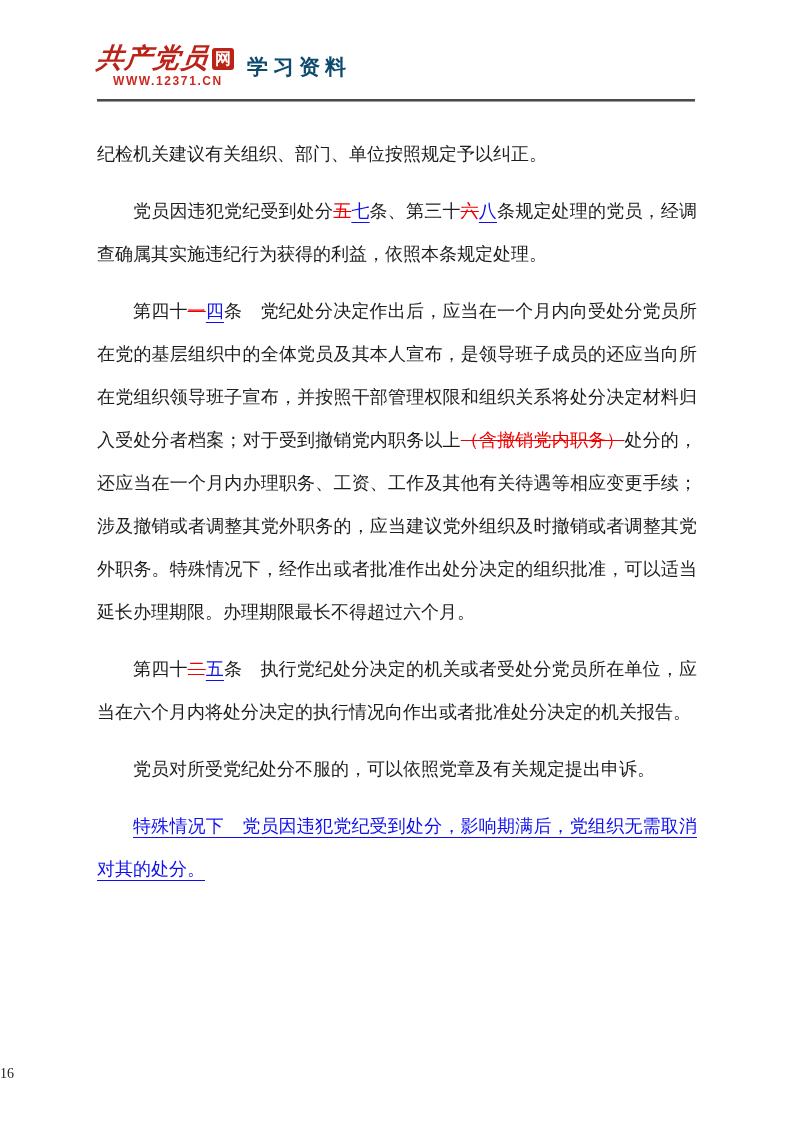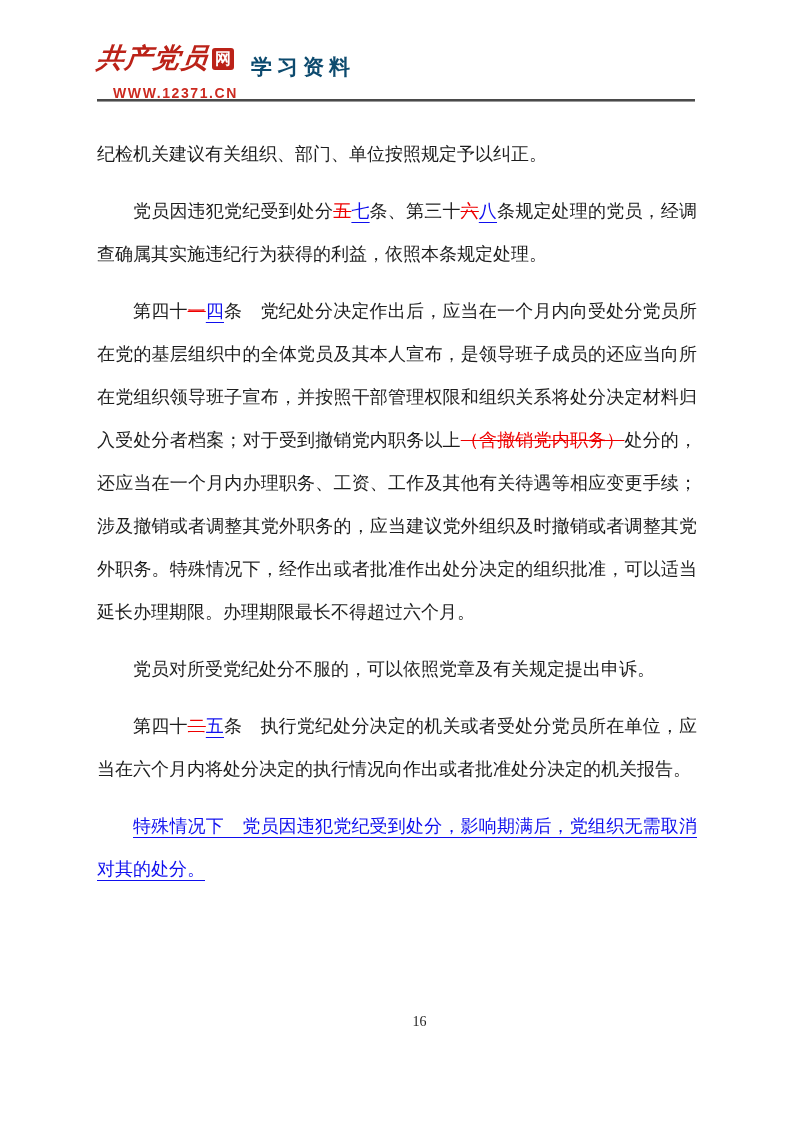--- a/index.html
+++ b/index.html
@@ -26,22 +26,22 @@
   .logo-net {
     width: 22px; height: 22px; margin-left: 3px; margin-top: 2px;
     background: var(--brand, #bb2218); color: #ffffff;
     border-radius: 3px; font-size: 16px; font-weight: bold;
     display: flex; align-items: center; justify-content: center;
     font-style: normal;
   }
   .logo-url {
     color: var(--url, #cc2a20);
     font-family: "Liberation Sans", sans-serif;
-    font-size: 14px; font-weight: bold; letter-spacing: 1.6px;
-    margin-top: 13px; margin-left: 16px;
+    font-size: 12px; font-weight: bold; letter-spacing: 1.6px;
+    margin-top: 2px; margin-left: 16px;
   }
   .hdr-title {
     font-size: 21px; font-weight: bold; color: #0c4a6e;
     letter-spacing: 5px; margin-left: 13px; margin-top: 9px;
   }
   .hdr-rule {
     position: absolute; left: 97px; top: 99px; width: 598px; height: 3px;
     background: linear-gradient(#4a4a4a 0 60%, #9a9a9a 60% 100%);
   }
 
@@ -50,21 +50,21 @@
     position: absolute; left: 97px; top: 133px; width: 600px;
     font-size: 18px; line-height: 43px; color: #1d1d1d;
     text-align: justify;
   }
   .para { margin-bottom: 14px; }
   .para.indent { text-indent: 2em; }
   .run-deleted  { color: var(--del, #ee0000); text-decoration: line-through; }
   .run-inserted { color: var(--ins, #0f0fee); text-decoration: underline; text-underline-offset: 5px; }
 
   
-  .ftr { position: absolute; left: 0; right: 0; top: 1012px; text-align: center; padding-left: 46px; }
+  .ftr { position: absolute; left: 0; right: 0; top: 1064px; text-align: left; }
   .page-num { font-size: 14px; color: #222222; font-family: "Liberation Serif", serif; }
 </style>
 </head>
 <body>
 
 <div class="page">
 
   <header class="hdr">
     <div class="logo">
       <div class="logo-row">
@@ -75,22 +75,22 @@
     </div>
     <span class="hdr-title">学习资料</span>
   </header>
 
   <div class="hdr-rule"></div>
 
   <main class="doc" id="doc-body">
       <p class="para"><span class="run-normal">纪检机关建议有关组织、部门、单位按照规定予以纠正。</span></p>
       <p class="para indent"><span class="run-normal">党员因违犯党纪受到处分</span><span class="run-deleted">五</span><span class="run-inserted">七</span><span class="run-normal">条、第三十</span><span class="run-deleted">六</span><span class="run-inserted">八</span><span class="run-normal">条规定处理的党员，经调查确属其实施违纪行为获得的利益，依照本条规定处理。</span></p>
       <p class="para indent"><span class="run-normal">第四十</span><span class="run-deleted">一</span><span class="run-inserted">四</span><span class="run-normal">条　党纪处分决定作出后，应当在一个月内向受处分党员所在党的基层组织中的全体党员及其本人宣布，是领导班子成员的还应当向所在党组织领导班子宣布，并按照干部管理权限和组织关系将处分决定材料归入受处分者档案；对于受到撤销党内职务以上</span><span class="run-deleted">（含撤销党内职务）</span><span class="run-normal">处分的，还应当在一个月内办理职务、工资、工作及其他有关待遇等相应变更手续；涉及撤销或者调整其党外职务的，应当建议党外组织及时撤销或者调整其党外职务。特殊情况下，经作出或者批准作出处分决定的组织批准，可以适当延长办理期限。办理期限最长不得超过六个月。</span></p>
+      <p class="para indent"><span class="run-normal">第四十</span><span class="run-deleted">二</span><span class="run-inserted">五</span><span class="run-normal">条　执行党纪处分决定的机关或者受处分党员所在单位，应当在六个月内将处分决定的执行情况向作出或者批准处分决定的机关报告。</span></p>
       <p class="para indent"><span class="run-normal">党员对所受党纪处分不服的，可以依照党章及有关规定提出申诉。</span></p>
-      <p class="para indent"><span class="run-normal">第四十</span><span class="run-deleted">二</span><span class="run-inserted">五</span><span class="run-normal">条　执行党纪处分决定的机关或者受处分党员所在单位，应当在六个月内将处分决定的执行情况向作出或者批准处分决定的机关报告。</span></p>
       <p class="para indent"><span class="run-inserted">特殊情况下　党员因违犯党纪受到处分，影响期满后，党组织无需取消对其的处分。</span></p>
     </main>
 
   <footer class="ftr">
     <span class="page-num">16</span>
   </footer>
 
 </div>
 
 </body></html>

